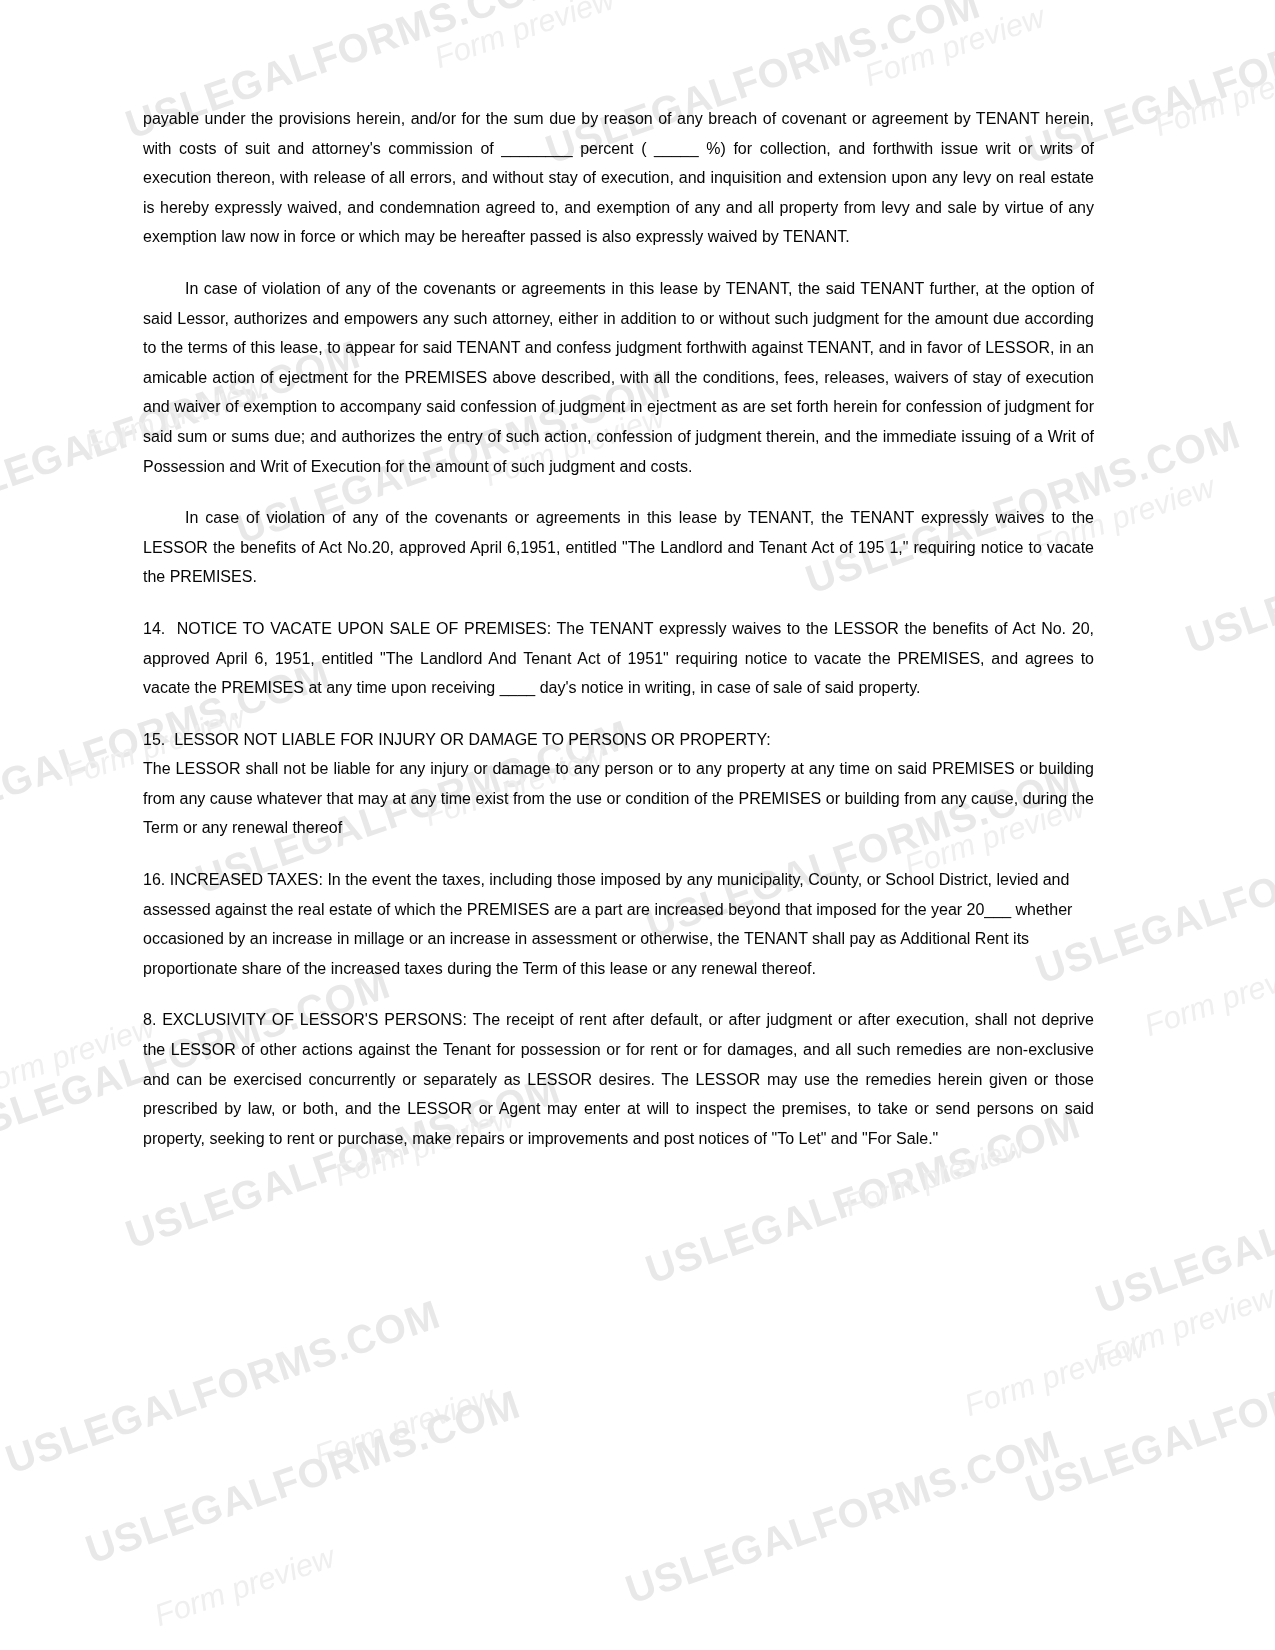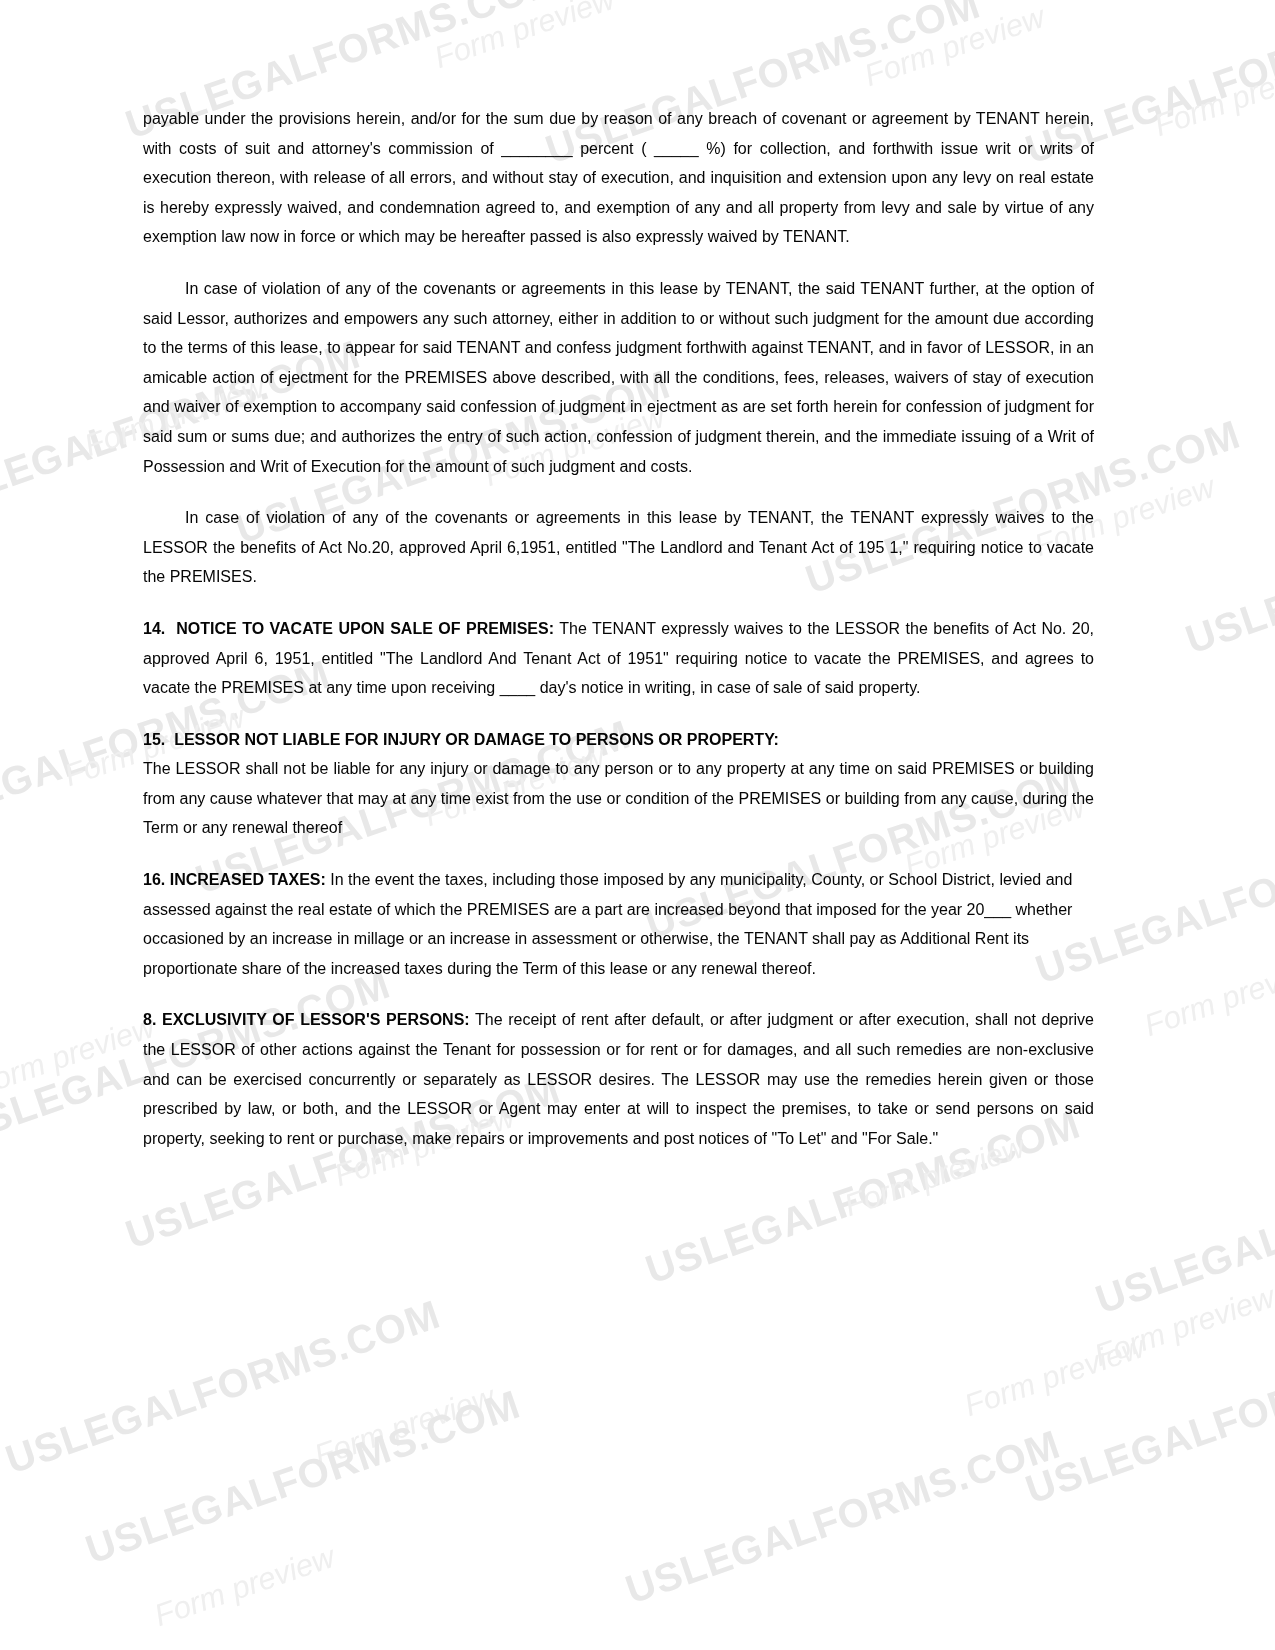--- a/index.html
+++ b/index.html
@@ -60,21 +60,21 @@
     text-justify: inter-word;
     word-spacing: 0px;
   }
   p.ragged {
     text-align: left;
   }
   p.indent {
     text-indent: 42px;
   }
   .sec-head {
-    font-weight: bold;
+    font-weight: normal;
   }
 </style>
 </head>
 <body>
 
 <div class="page">
 
   <div class="watermark-layer">
 
     <div class="wm wm-brand" style="left:120px; top:105px; transform: rotate(-19deg);">USLEGALFORMS.COM</div>

